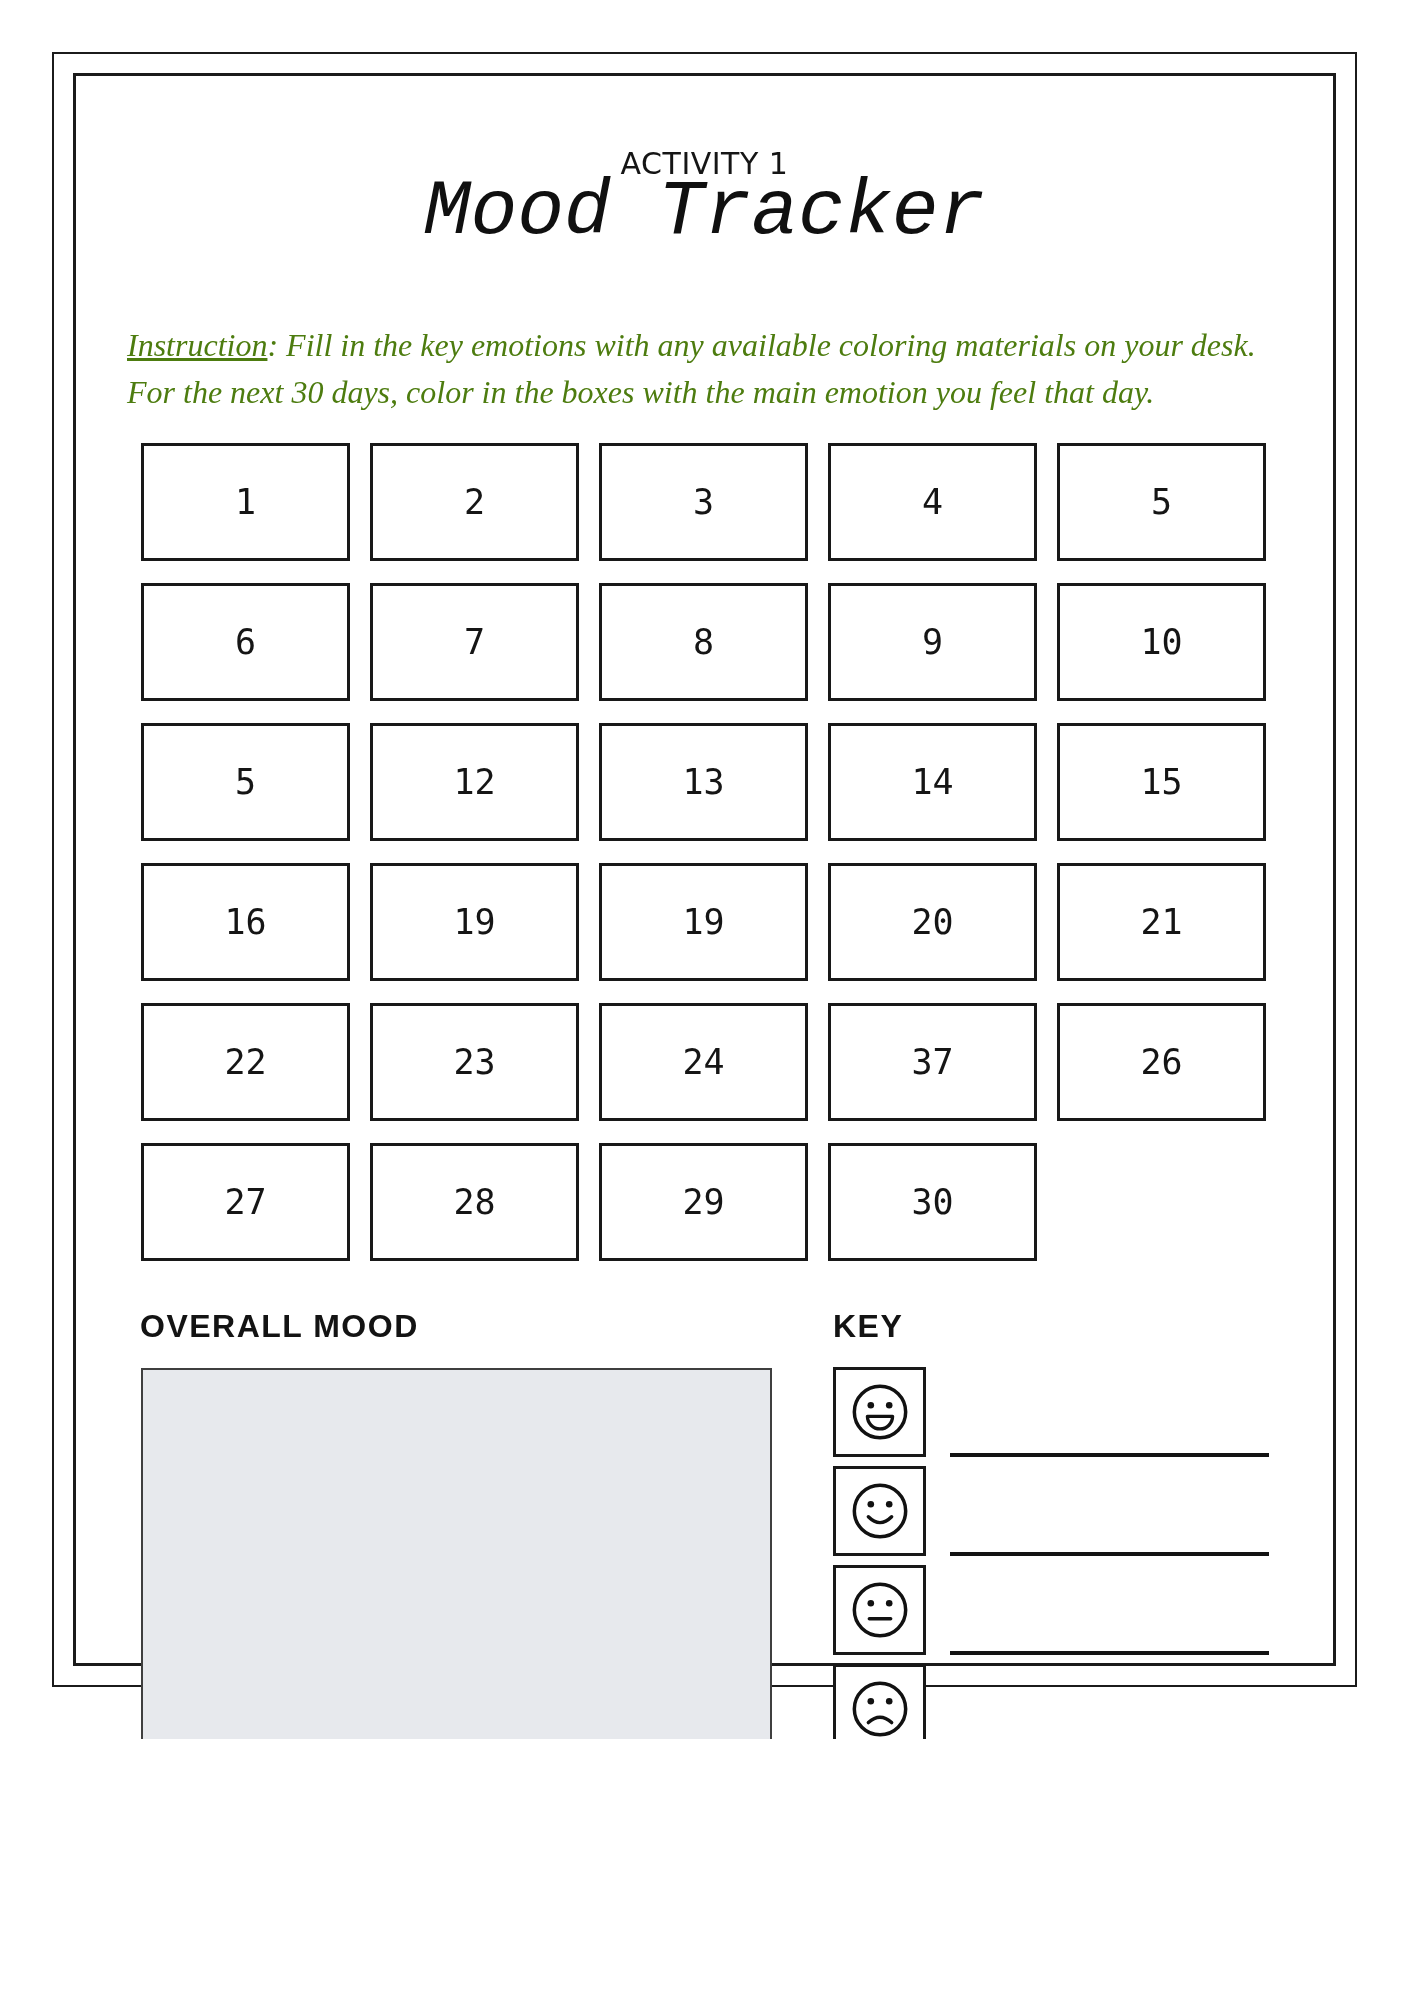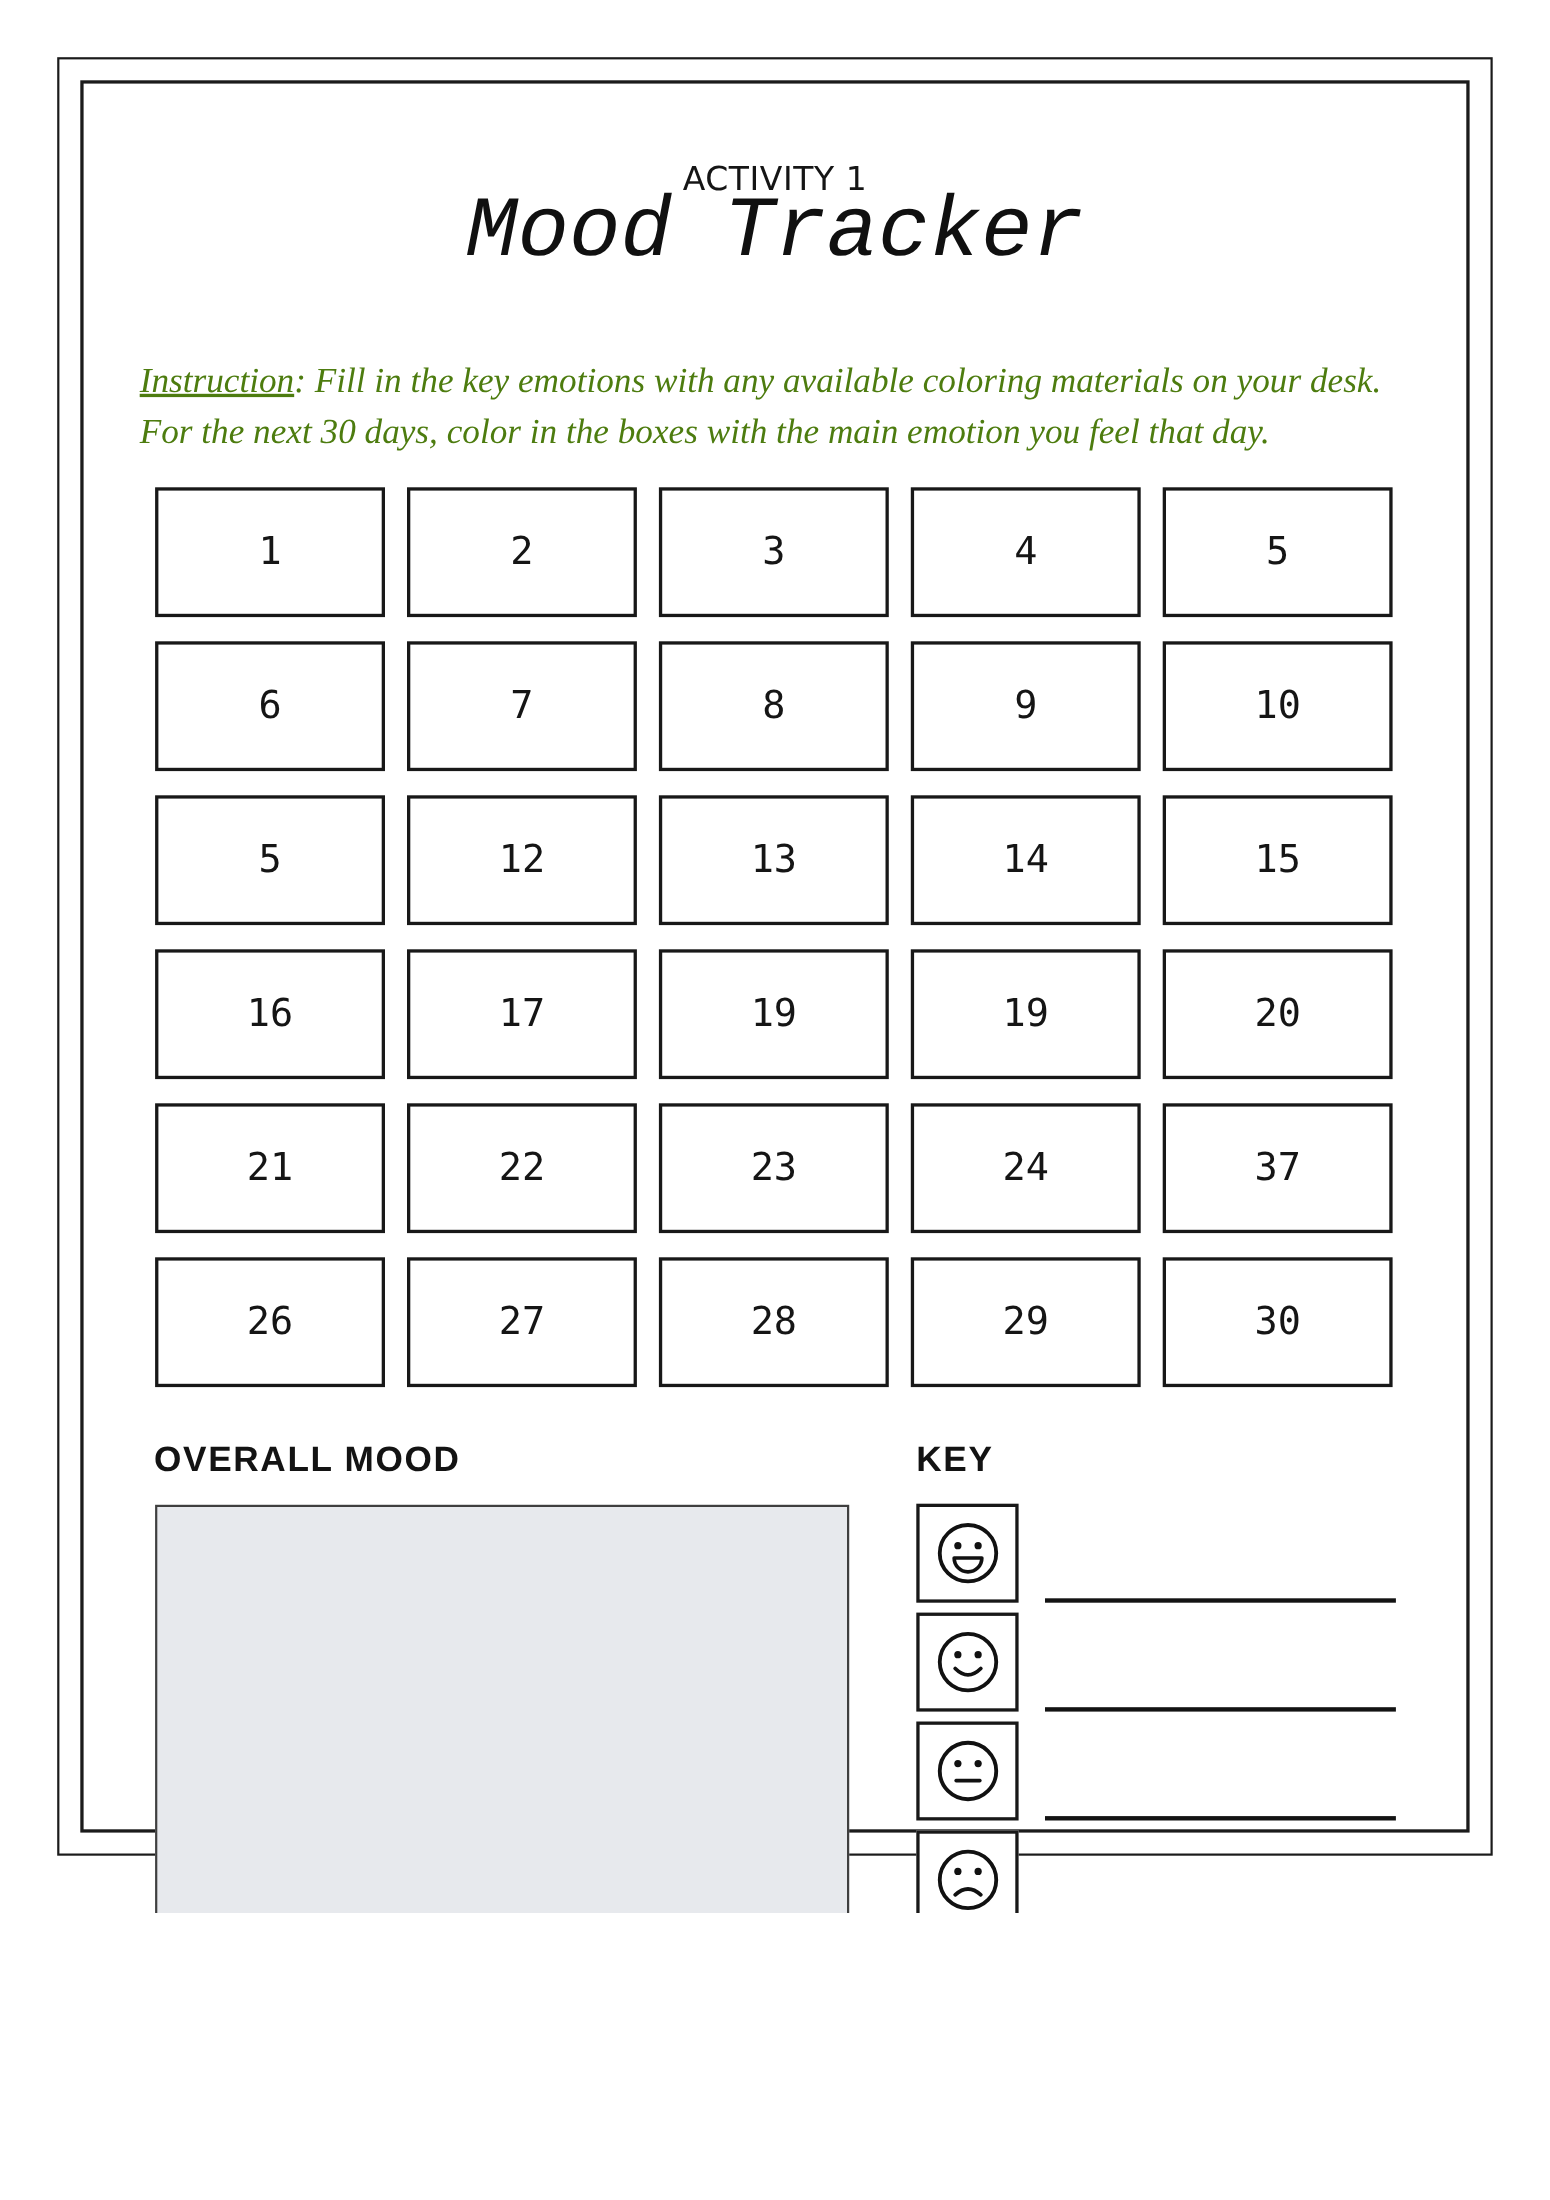--- a/index.html
+++ b/index.html
@@ -123,21 +123,20 @@
       <div class="day-cell">7</div>
       <div class="day-cell">8</div>
       <div class="day-cell">9</div>
       <div class="day-cell">10</div>
       <div class="day-cell">5</div>
       <div class="day-cell">12</div>
       <div class="day-cell">13</div>
       <div class="day-cell">14</div>
       <div class="day-cell">15</div>
       <div class="day-cell">16</div>
-      <div class="day-cell">17</div>
       <div class="day-cell">19</div>
       <div class="day-cell">19</div>
       <div class="day-cell">20</div>
       <div class="day-cell">21</div>
       <div class="day-cell">22</div>
       <div class="day-cell">23</div>
       <div class="day-cell">24</div>
       <div class="day-cell">37</div>
       <div class="day-cell">26</div>
       <div class="day-cell">27</div>

